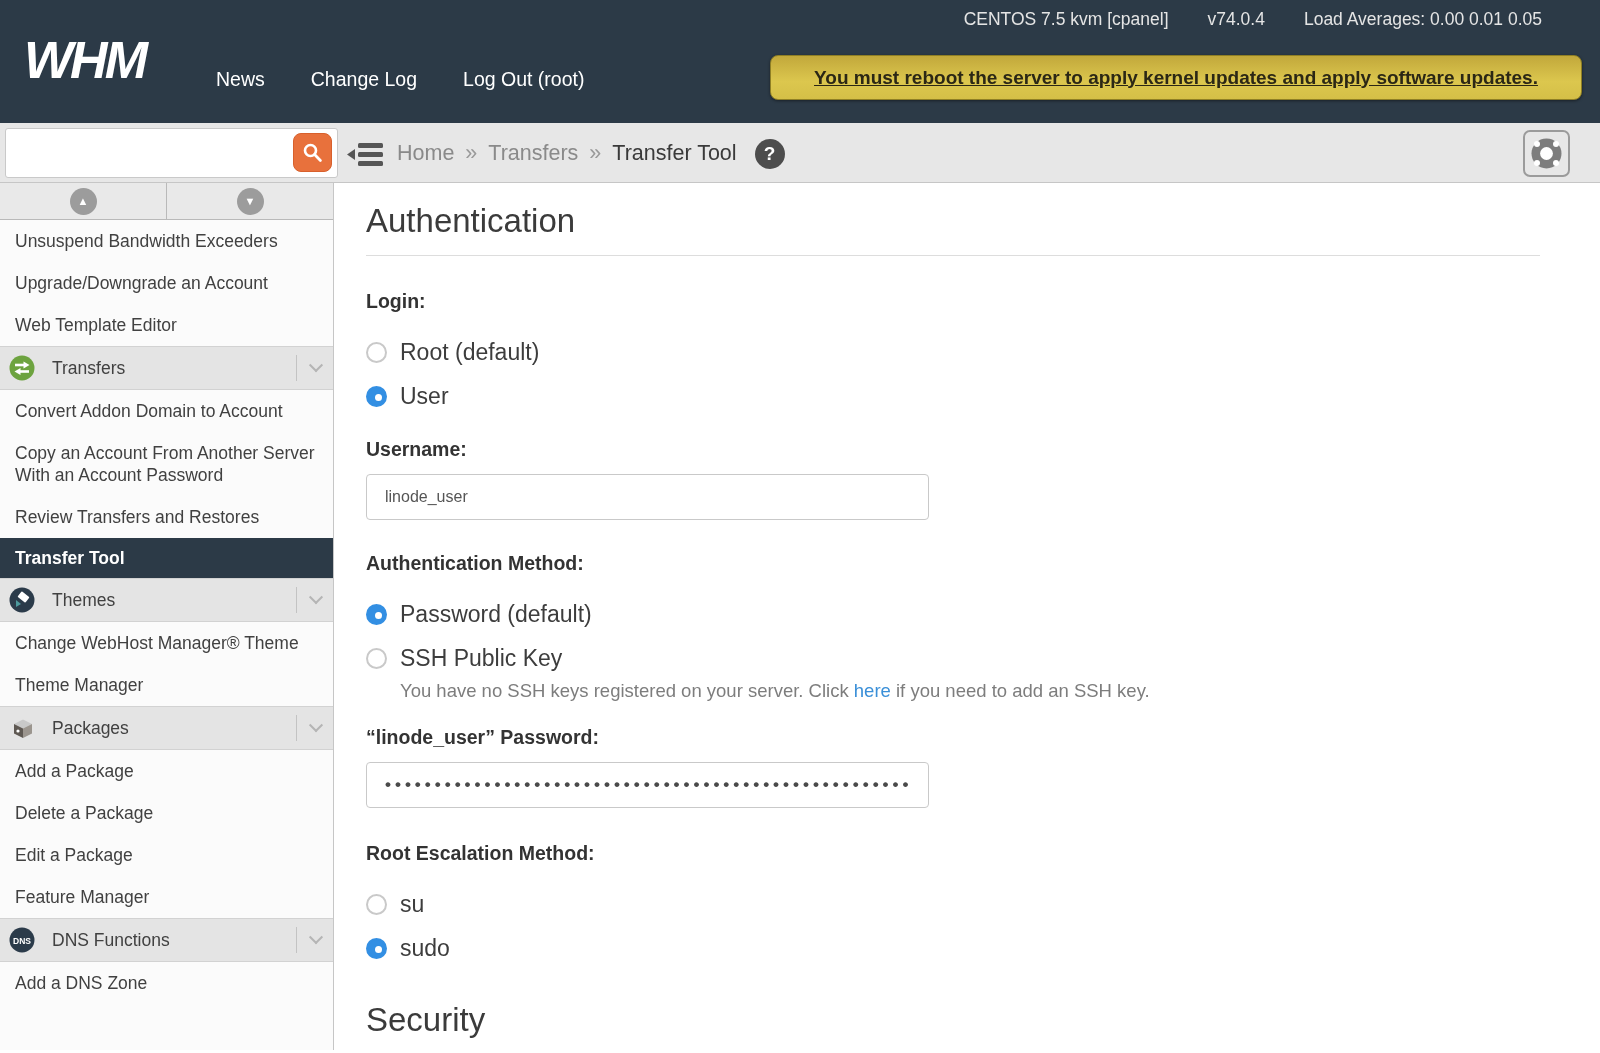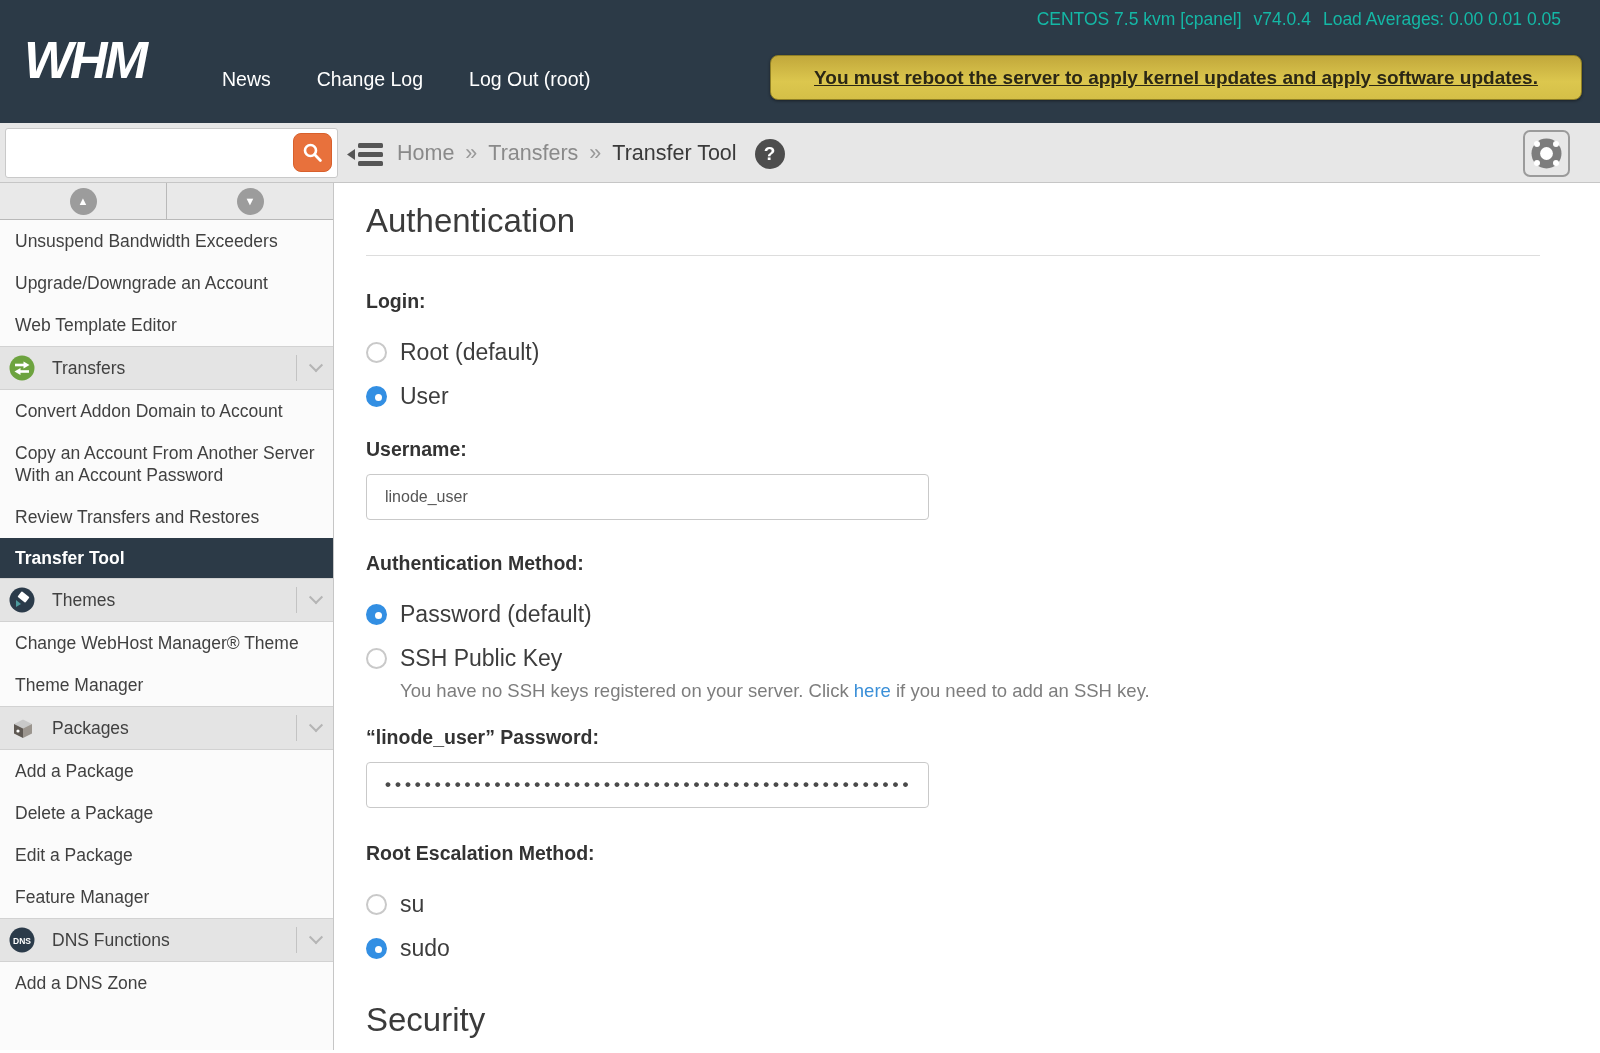--- a/index.html
+++ b/index.html
@@ -3,23 +3,23 @@
 <meta charset="utf-8">
 <style>
   html,body{margin:0;padding:0;background:#fff;font-family:"Liberation Sans",sans-serif;}
   body{width:1600px;height:1053px;overflow:hidden;-webkit-font-smoothing:antialiased;}
   *{box-sizing:border-box;}
   button{font-family:inherit;background:none;border:none;padding:0;cursor:pointer;}
   a{text-decoration:none;cursor:pointer;}
 
   
   .topbar{position:relative;height:123px;background:#2c3a47;color:#fff;}
-  .sysinfo{position:absolute;top:9px;right:39px;display:flex;gap:12px;font-size:17.5px;color:#14b8a6;}
+  .sysinfo{position:absolute;top:9px;right:58px;display:flex;gap:39px;font-size:17.5px;color:#e5e5e5;}
   .logo{position:absolute;left:24px;top:34px;font-size:52px;font-weight:800;font-style:italic;letter-spacing:-3px;color:#fff;line-height:1;}
-  .topnav{position:absolute;left:222px;top:68px;display:flex;gap:46px;}
+  .topnav{position:absolute;left:216px;top:68px;display:flex;gap:46px;}
   .topnav a{color:#fff;font-size:19.5px;}
   .alert-banner{position:absolute;left:770px;top:55px;width:812px;height:45px;display:flex;align-items:center;justify-content:center;
     background:linear-gradient(180deg,#c2a83b 0%,#dcc74e 60%,#d4bf47 100%);
     border:1px solid #8f7f24;border-radius:8px;box-shadow:0 1px 3px rgba(0,0,0,.45);
     color:#2b2715;font-size:19px;font-weight:700;text-decoration:underline;}
 
   
   .toolbar{position:relative;height:60px;background:#e7e7e7;border-bottom:1px solid #c6c6c6;}
   .search-box{position:absolute;left:5px;top:5px;width:333px;height:50px;background:#fff;border:1px solid #c9c9c9;border-radius:3px;}
   .search-box input{position:absolute;left:0;top:0;width:282px;height:48px;border:none;outline:none;font-size:18px;padding:0 14px;background:transparent;color:#444;}

